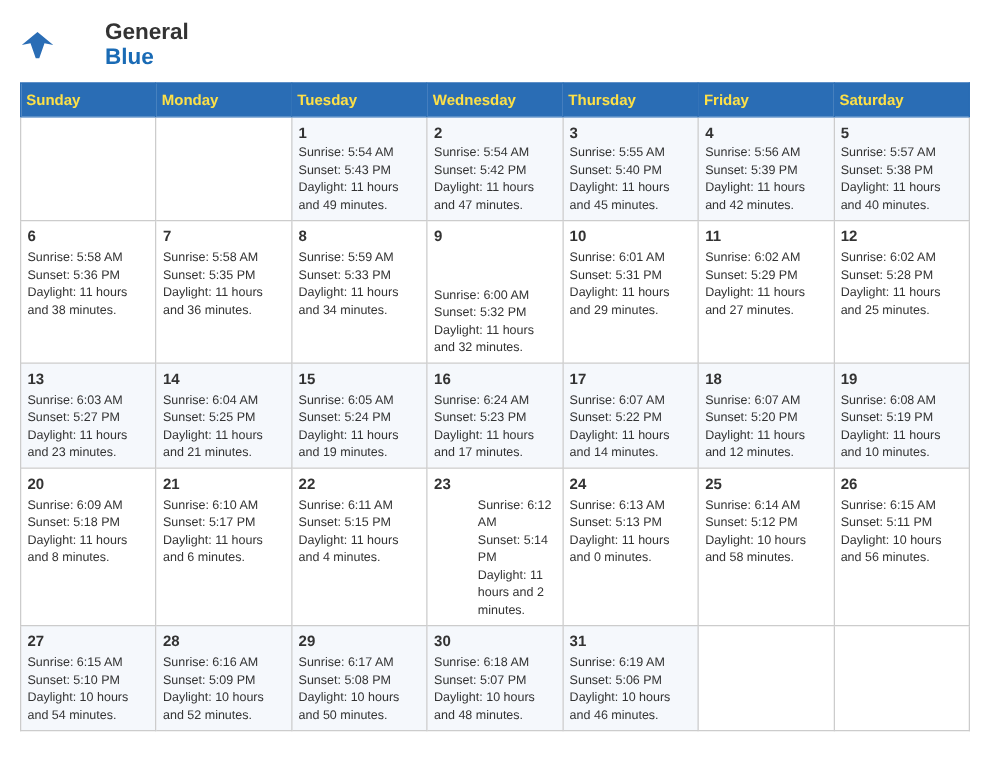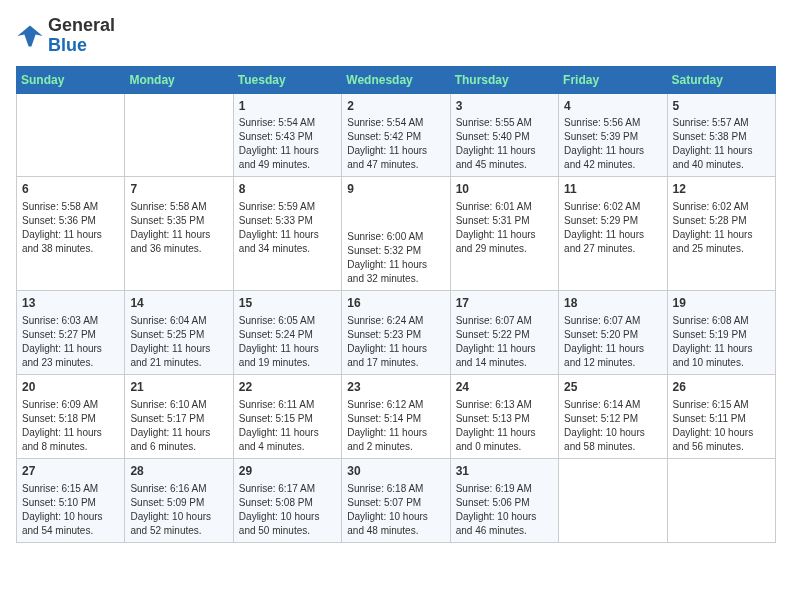--- a/index.html
+++ b/index.html
@@ -19,20 +19,21 @@
     .logo {
       display: flex;
       align-items: center;
       gap: 4px;
     }
     .logo-text {
       font-size: 18px;
       font-weight: bold;
       color: #333;
       line-height: 1.1;
+      margin-left: 36px;
     }
     .logo-text span {
       color: #1a6bb5;
     }
     .logo-bird {
       width: 28px;
       height: 28px;
     }
     .title-block {
       text-align: right;
@@ -46,21 +47,21 @@
       font-size: 15px;
       color: #333;
     }
     table {
       width: 100%;
       border-collapse: collapse;
       font-size: 11px;
     }
     thead tr th {
       background-color: #2a6db5;
-      color: #86efac;
+      color: #fde047;
       padding: 6px 4px;
       text-align: left;
       font-size: 12px;
       font-weight: bold;
       border: 1px solid #2a6db5;
     }
     tbody tr td {
       vertical-align: top;
       padding: 4px 5px;
       border: 1px solid #ccc;
@@ -254,21 +255,21 @@
 Daylight: 11 hours and 6 minutes.</div>
         </td>
         <td>
           <span class="day-num">22</span>
           <div class="cell-content" style="white-space: pre-line;">Sunrise: 6:11 AM
 Sunset: 5:15 PM
 Daylight: 11 hours and 4 minutes.</div>
         </td>
         <td>
           <span class="day-num">23</span>
-          <div class="cell-content" style="white-space: pre-line;">Sunrise: 6:12 AM
+          <div class="cell-content" style="white-space: pre-line; margin-left: 35px;">Sunrise: 6:12 AM
 Sunset: 5:14 PM
 Daylight: 11 hours and 2 minutes.</div>
         </td>
         <td>
           <span class="day-num">24</span>
           <div class="cell-content" style="white-space: pre-line;">Sunrise: 6:13 AM
 Sunset: 5:13 PM
 Daylight: 11 hours and 0 minutes.</div>
         </td>
         <td>

